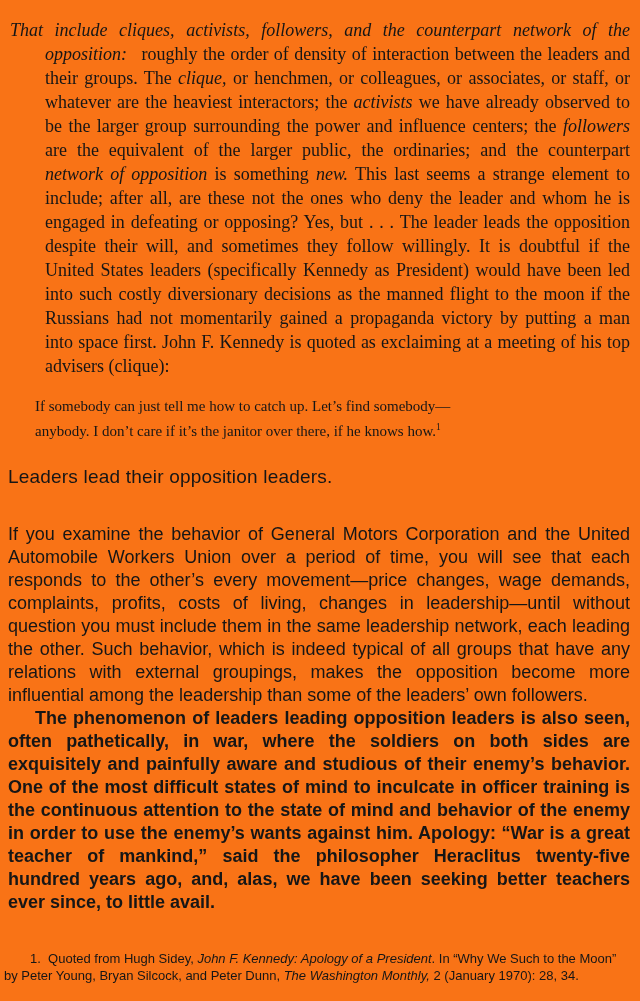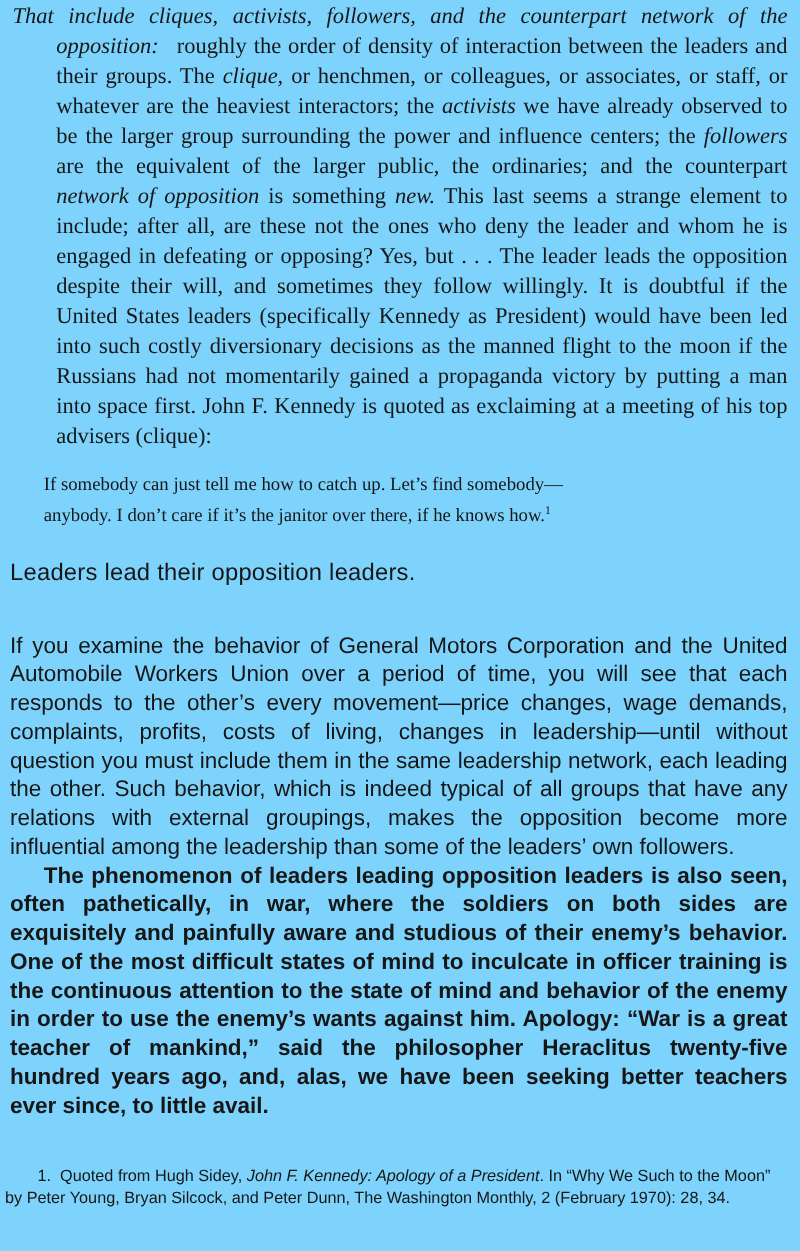--- a/index.html
+++ b/index.html
@@ -1,24 +1,24 @@
 <!DOCTYPE html>
 <html><head>
 <meta charset="utf-8">
 <style>
   html, body { margin: 0; padding: 0; background: #e8e8e6; }
   .page {
     position: relative;
     width: 640px;
     height: 1001px;
     margin: 0 auto;
-    background: #7dd3fc;
+    background: #f97316;
     color: #161616;
     box-sizing: border-box;
-    padding: 0 10px 0 8px;
+    padding: 18px 10px 0 8px;
     overflow: hidden;
   }
   
   .para-lead {
     margin: 0;
     font-family: "Liberation Serif", "DejaVu Serif", serif;
     font-size: 18px;
     line-height: 24px;
     text-align: justify;
     padding-left: 37px;
@@ -72,15 +72,15 @@
   <p class="para-lead"><span style="font-style: italic;">That include cliques, activists, followers, and the counterpart network of the opposition:</span><span>  roughly the order of density of interaction between the leaders and their groups. The </span><span style="font-style: italic;">clique,</span><span> or henchmen, or colleagues, or associates, or staff, or whatever are the heaviest interactors; the </span><span style="font-style: italic;">activists</span><span> we have already observed to be the larger group surrounding the power and influence centers; the </span><span style="font-style: italic;">followers</span><span> are the equivalent of the larger public, the ordinaries; and the counterpart </span><span style="font-style: italic;">network of opposition</span><span> is something </span><span style="font-style: italic;">new.</span><span> This last seems a strange element to include; after all, are these not the ones who deny the leader and whom he is engaged in defeating or opposing? Yes, but&nbsp;.&nbsp;.&nbsp;. The leader leads the opposition despite their will, and sometimes they follow willingly. It is doubtful if the United States leaders (specifically Kennedy as President) would have been led into such costly diversionary decisions as the manned flight to the moon if the Russians had not momentarily gained a propaganda victory by putting a man into space first. John F. Kennedy is quoted as exclaiming at a meeting of his top advisers (clique):</span></p>
 
   <blockquote class="block-quote"><span>If somebody can just tell me how to catch up. Let’s find somebody—</span><br><span>anybody. I don’t care if it’s the janitor over there, if he knows how.</span><sup>1</sup></blockquote>
 
   <h2 class="section-heading">Leaders lead their opposition leaders.</h2>
 
   <p class="para-body first">If you examine the behavior of General Motors Corporation and the United Automobile Workers Union over a period of time, you will see that each responds to the other’s every movement—price changes, wage demands, complaints, profits, costs of living, changes in leadership—until without question you must include them in the same leadership network, each leading the other. Such behavior, which is indeed typical of all groups that have any relations with external groupings, makes the opposition become more influential among the leadership than some of the leaders’ own followers.</p>
 
   <p class="para-body indented">The phenomenon of leaders leading opposition leaders is also seen, often pathetically, in war, where the soldiers on both sides are exquisitely and painfully aware and studious of their enemy’s behavior. One of the most difficult states of mind to inculcate in officer training is the continuous attention to the state of mind and behavior of the enemy in order to use the enemy’s wants against him. Apology: “War is a great teacher of mankind,” said the philosopher Heraclitus twenty-five hundred years ago, and, alas, we have been seeking better teachers ever since, to little avail.</p>
 
-  <div class="footnote"><span>1.&nbsp; Quoted from Hugh Sidey, </span><span style="font-style: italic;">John F. Kennedy: Apology of a President</span><span>. In “Why We Such to the Moon”</span><br><span>by Peter Young, Bryan Silcock, and Peter Dunn, </span><span style="">The Washington Monthly,</span><span> 2 (February 1970): 28, 34.</span></div>
+  <div class="footnote"><span>1.&nbsp; Quoted from Hugh Sidey, </span><span style="font-style: italic;">John F. Kennedy: Apology of a President</span><span>. In “Why We Such to the Moon”</span><br><span>by Peter Young, Bryan Silcock, and Peter Dunn, </span><span style="font-style: italic;">The Washington Monthly,</span><span> 2 (January 1970): 28, 34.</span></div>
 
 </div>
 
 </body></html>

